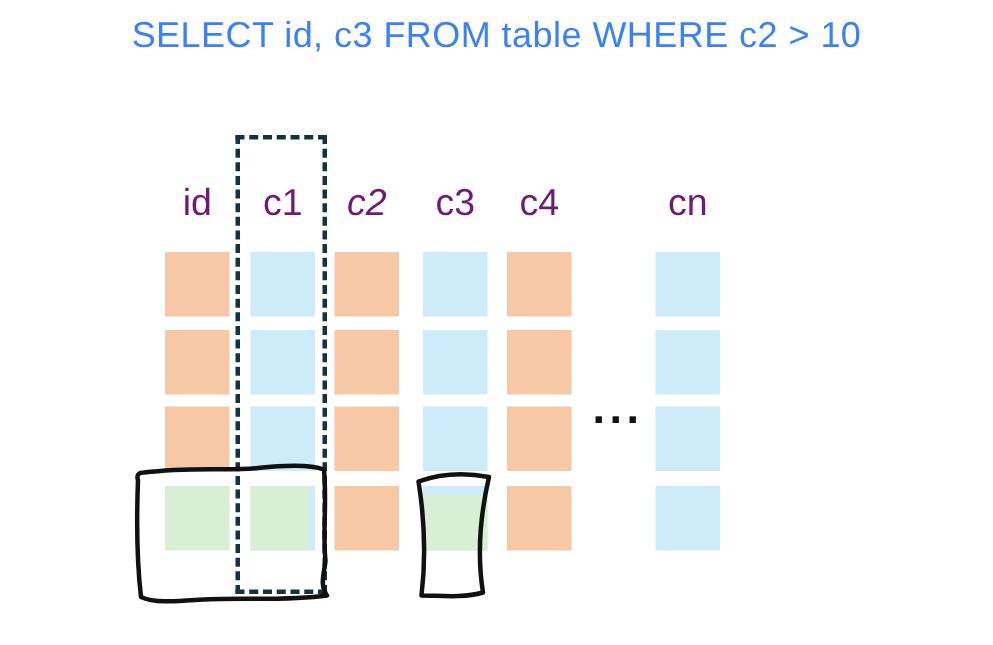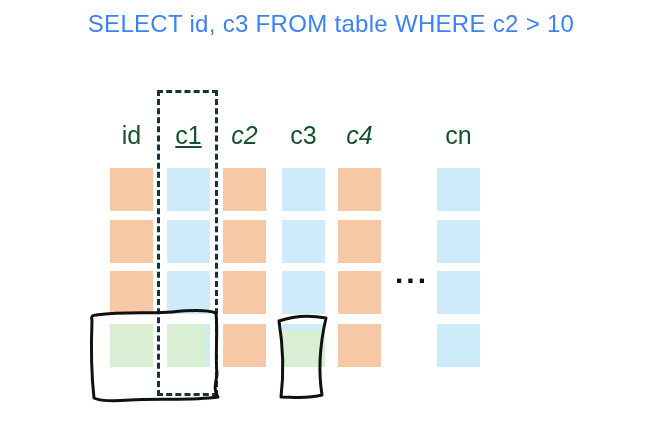--- a/index.html
+++ b/index.html
@@ -6,21 +6,21 @@
   .canvas{
     position:relative;width:662px;height:430px;background:#ffffff;
     font-family:"Liberation Sans","DejaVu Sans",sans-serif;overflow:hidden;
   }
   .title{
     position:absolute;top:10px;left:0;right:0;text-align:center;
     font-size:24px;font-weight:400;color:#3b82f6;letter-spacing:.3px;white-space:nowrap;
   }
   .col-header{
     position:absolute;top:121px;transform:translateX(-50%);
-    font-size:25px;font-weight:400;color:#14532d;white-space:nowrap;
+    font-size:25px;font-weight:400;color:#701a75;white-space:nowrap;
   }
   .cell{position:absolute;width:43px;height:43px;}
   .ov{position:absolute;}
   .dashed-outline{
     position:absolute;left:157px;top:90px;width:55px;height:300px;
     border:3px dashed #14323f;
   }
   .ellipsis{
     position:absolute;left:412px;top:256px;transform:translateX(-50%);
     font-size:30px;font-weight:700;letter-spacing:3px;color:#111111;white-space:nowrap;
@@ -31,24 +31,24 @@
 <body>
 
 <div class="canvas">
 
   <div class="title">SELECT id, c3 FROM table WHERE c2 &gt; 10</div>
 
   <div class="dashed-outline" style="border-color: rgb(20, 50, 63);"></div>
 
   <div>
       <div class="col-header" style="left: 131.5px;">id</div>
-      <div class="col-header" style="left: 188.5px; text-decoration: underline;">c1</div>
+      <div class="col-header" style="left: 188.5px;">c1</div>
       <div class="col-header" style="left: 244.5px; font-style: italic;">c2</div>
       <div class="col-header" style="left: 303.5px; text-align: center;">c3</div>
-      <div class="col-header" style="left: 359.5px; font-style: italic;">c4</div>
+      <div class="col-header" style="left: 359.5px;">c4</div>
       <div class="col-header" style="left: 458.5px; text-align: center;">cn</div>
       <div class="cell" style="left: 110px; top: 168px; background: rgb(246, 200, 166);"></div>
       <div class="cell" style="left: 167px; top: 168px; background: rgb(205, 235, 248);"></div>
       <div class="cell" style="left: 223px; top: 168px; background: rgb(246, 200, 166);"></div>
       <div class="cell" style="left: 282px; top: 168px; background: rgb(205, 235, 248);"></div>
       <div class="cell" style="left: 338px; top: 168px; background: rgb(246, 200, 166);"></div>
       <div class="cell" style="left: 437px; top: 168px; background: rgb(205, 235, 248);"></div>
       <div class="cell" style="left: 110px; top: 220px; background: rgb(246, 200, 166);"></div>
       <div class="cell" style="left: 167px; top: 220px; background: rgb(205, 235, 248);"></div>
       <div class="cell" style="left: 223px; top: 220px; background: rgb(246, 200, 166);"></div>

